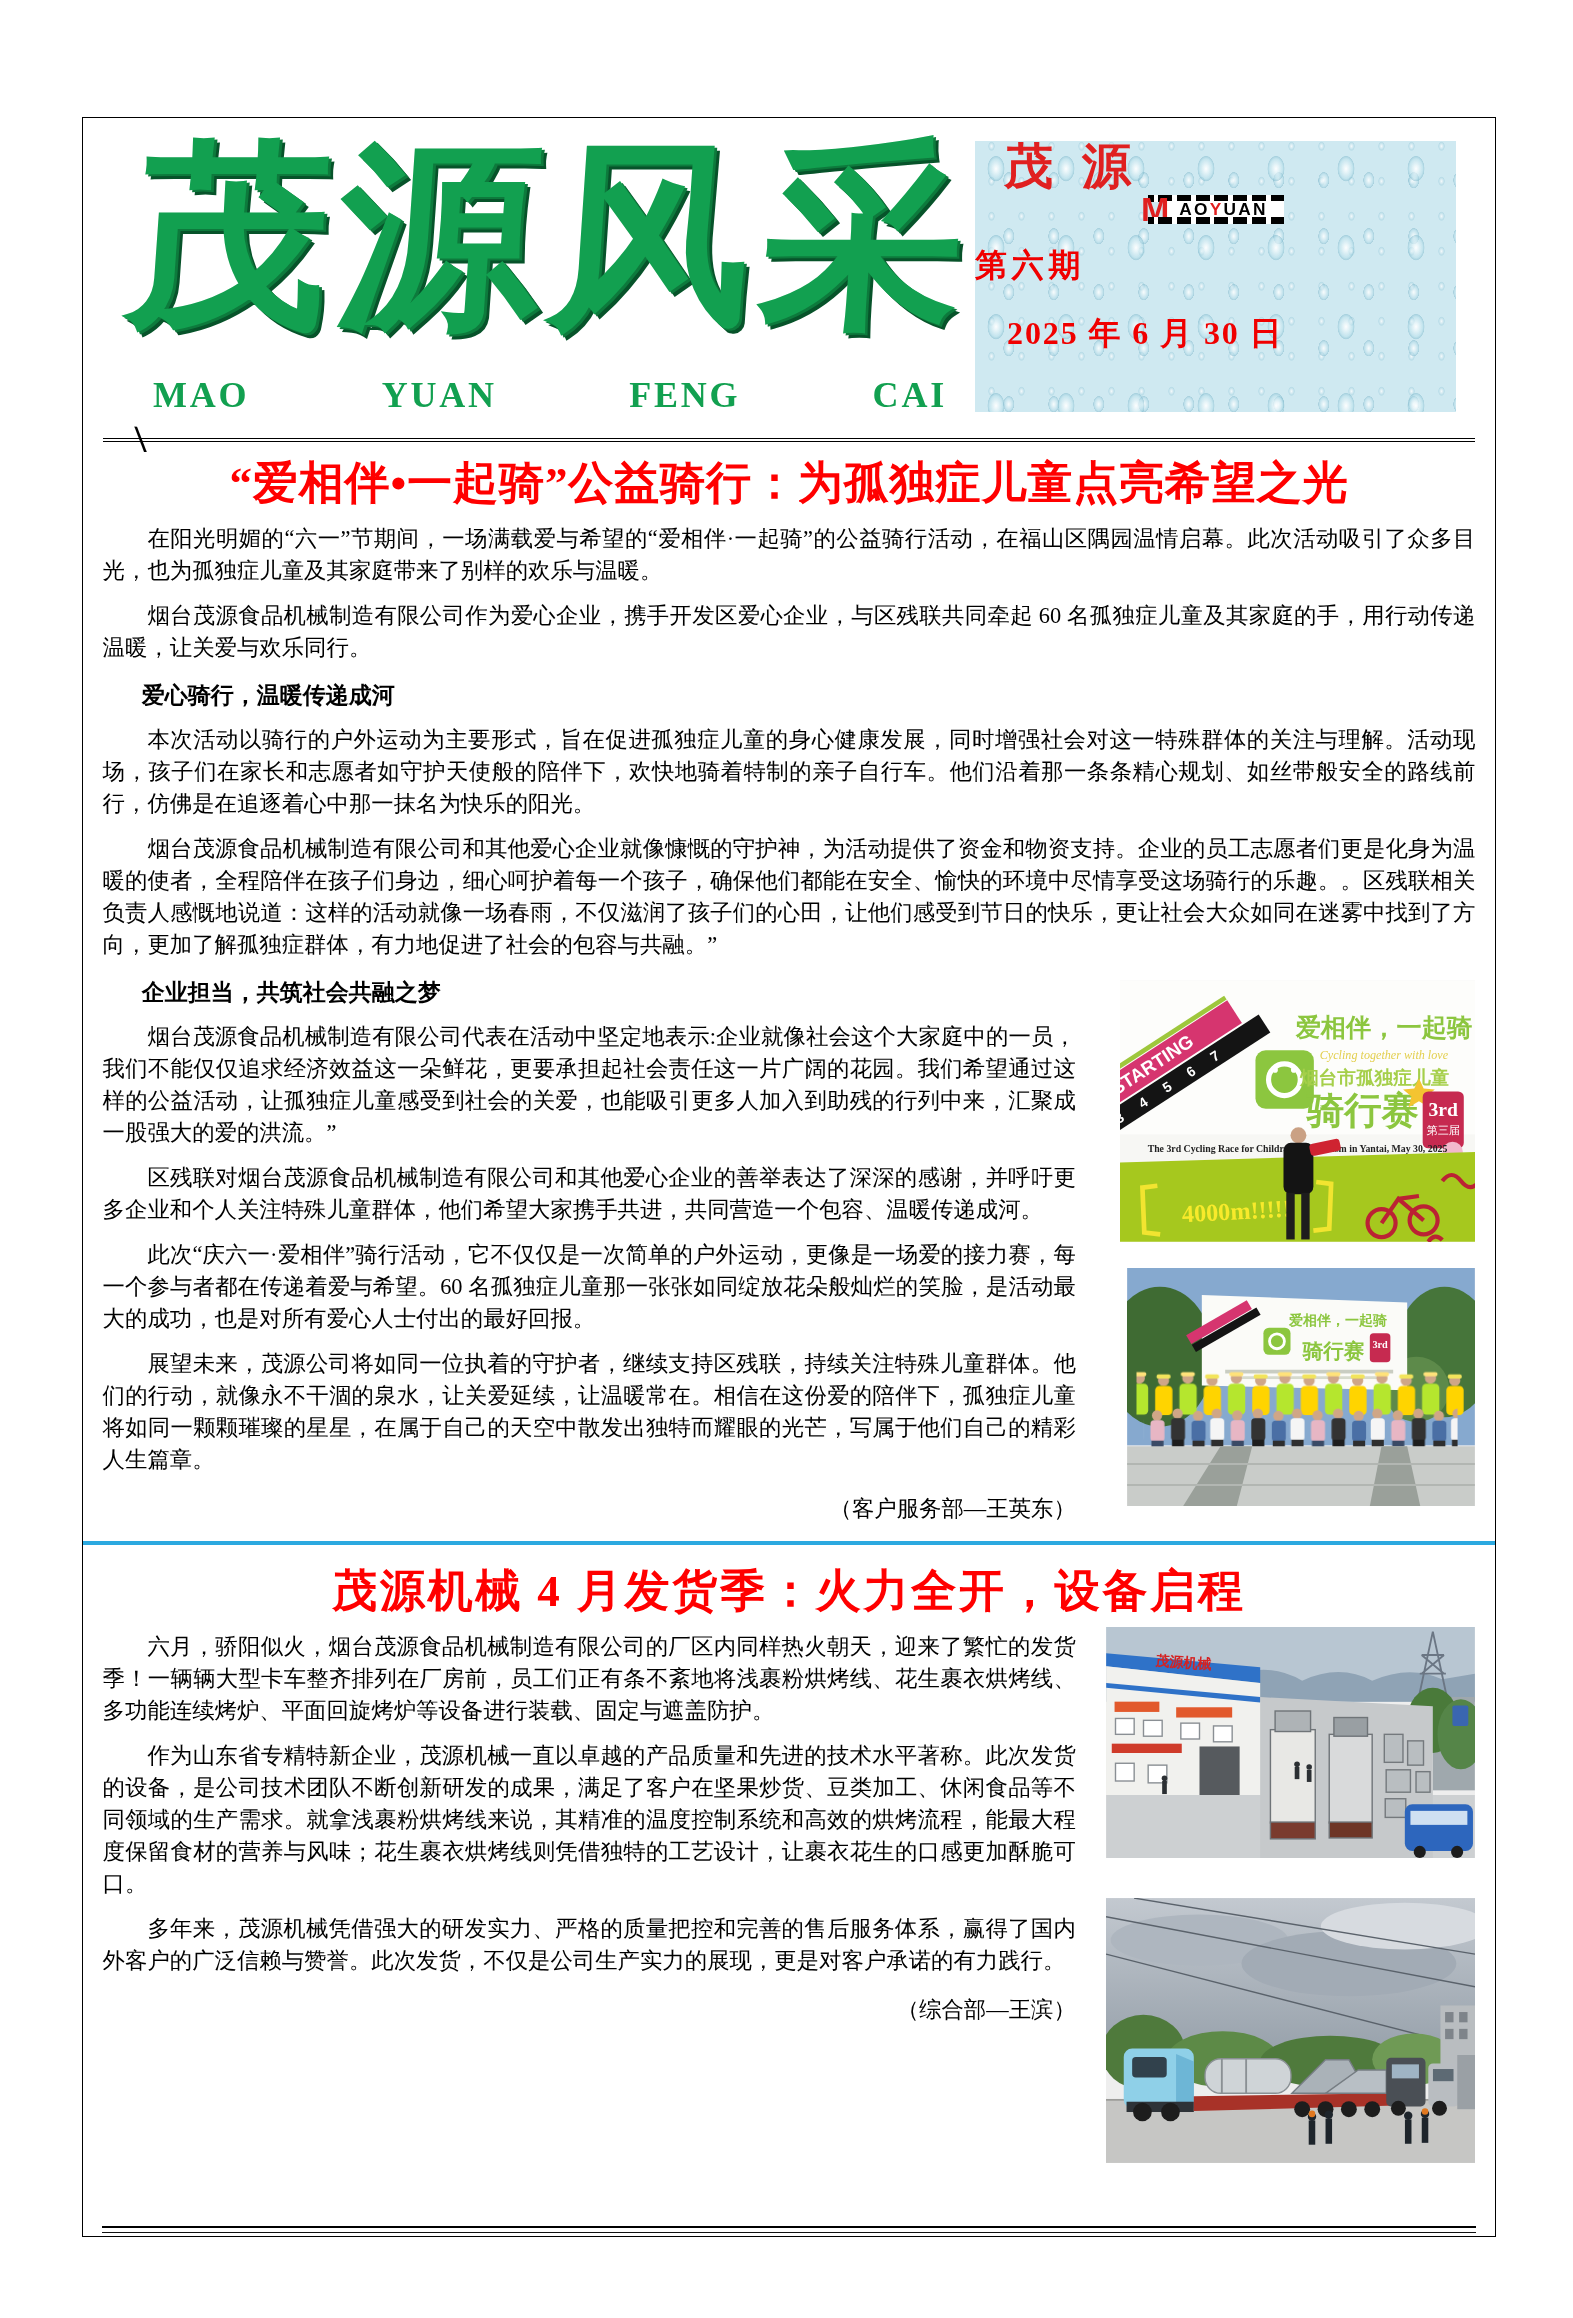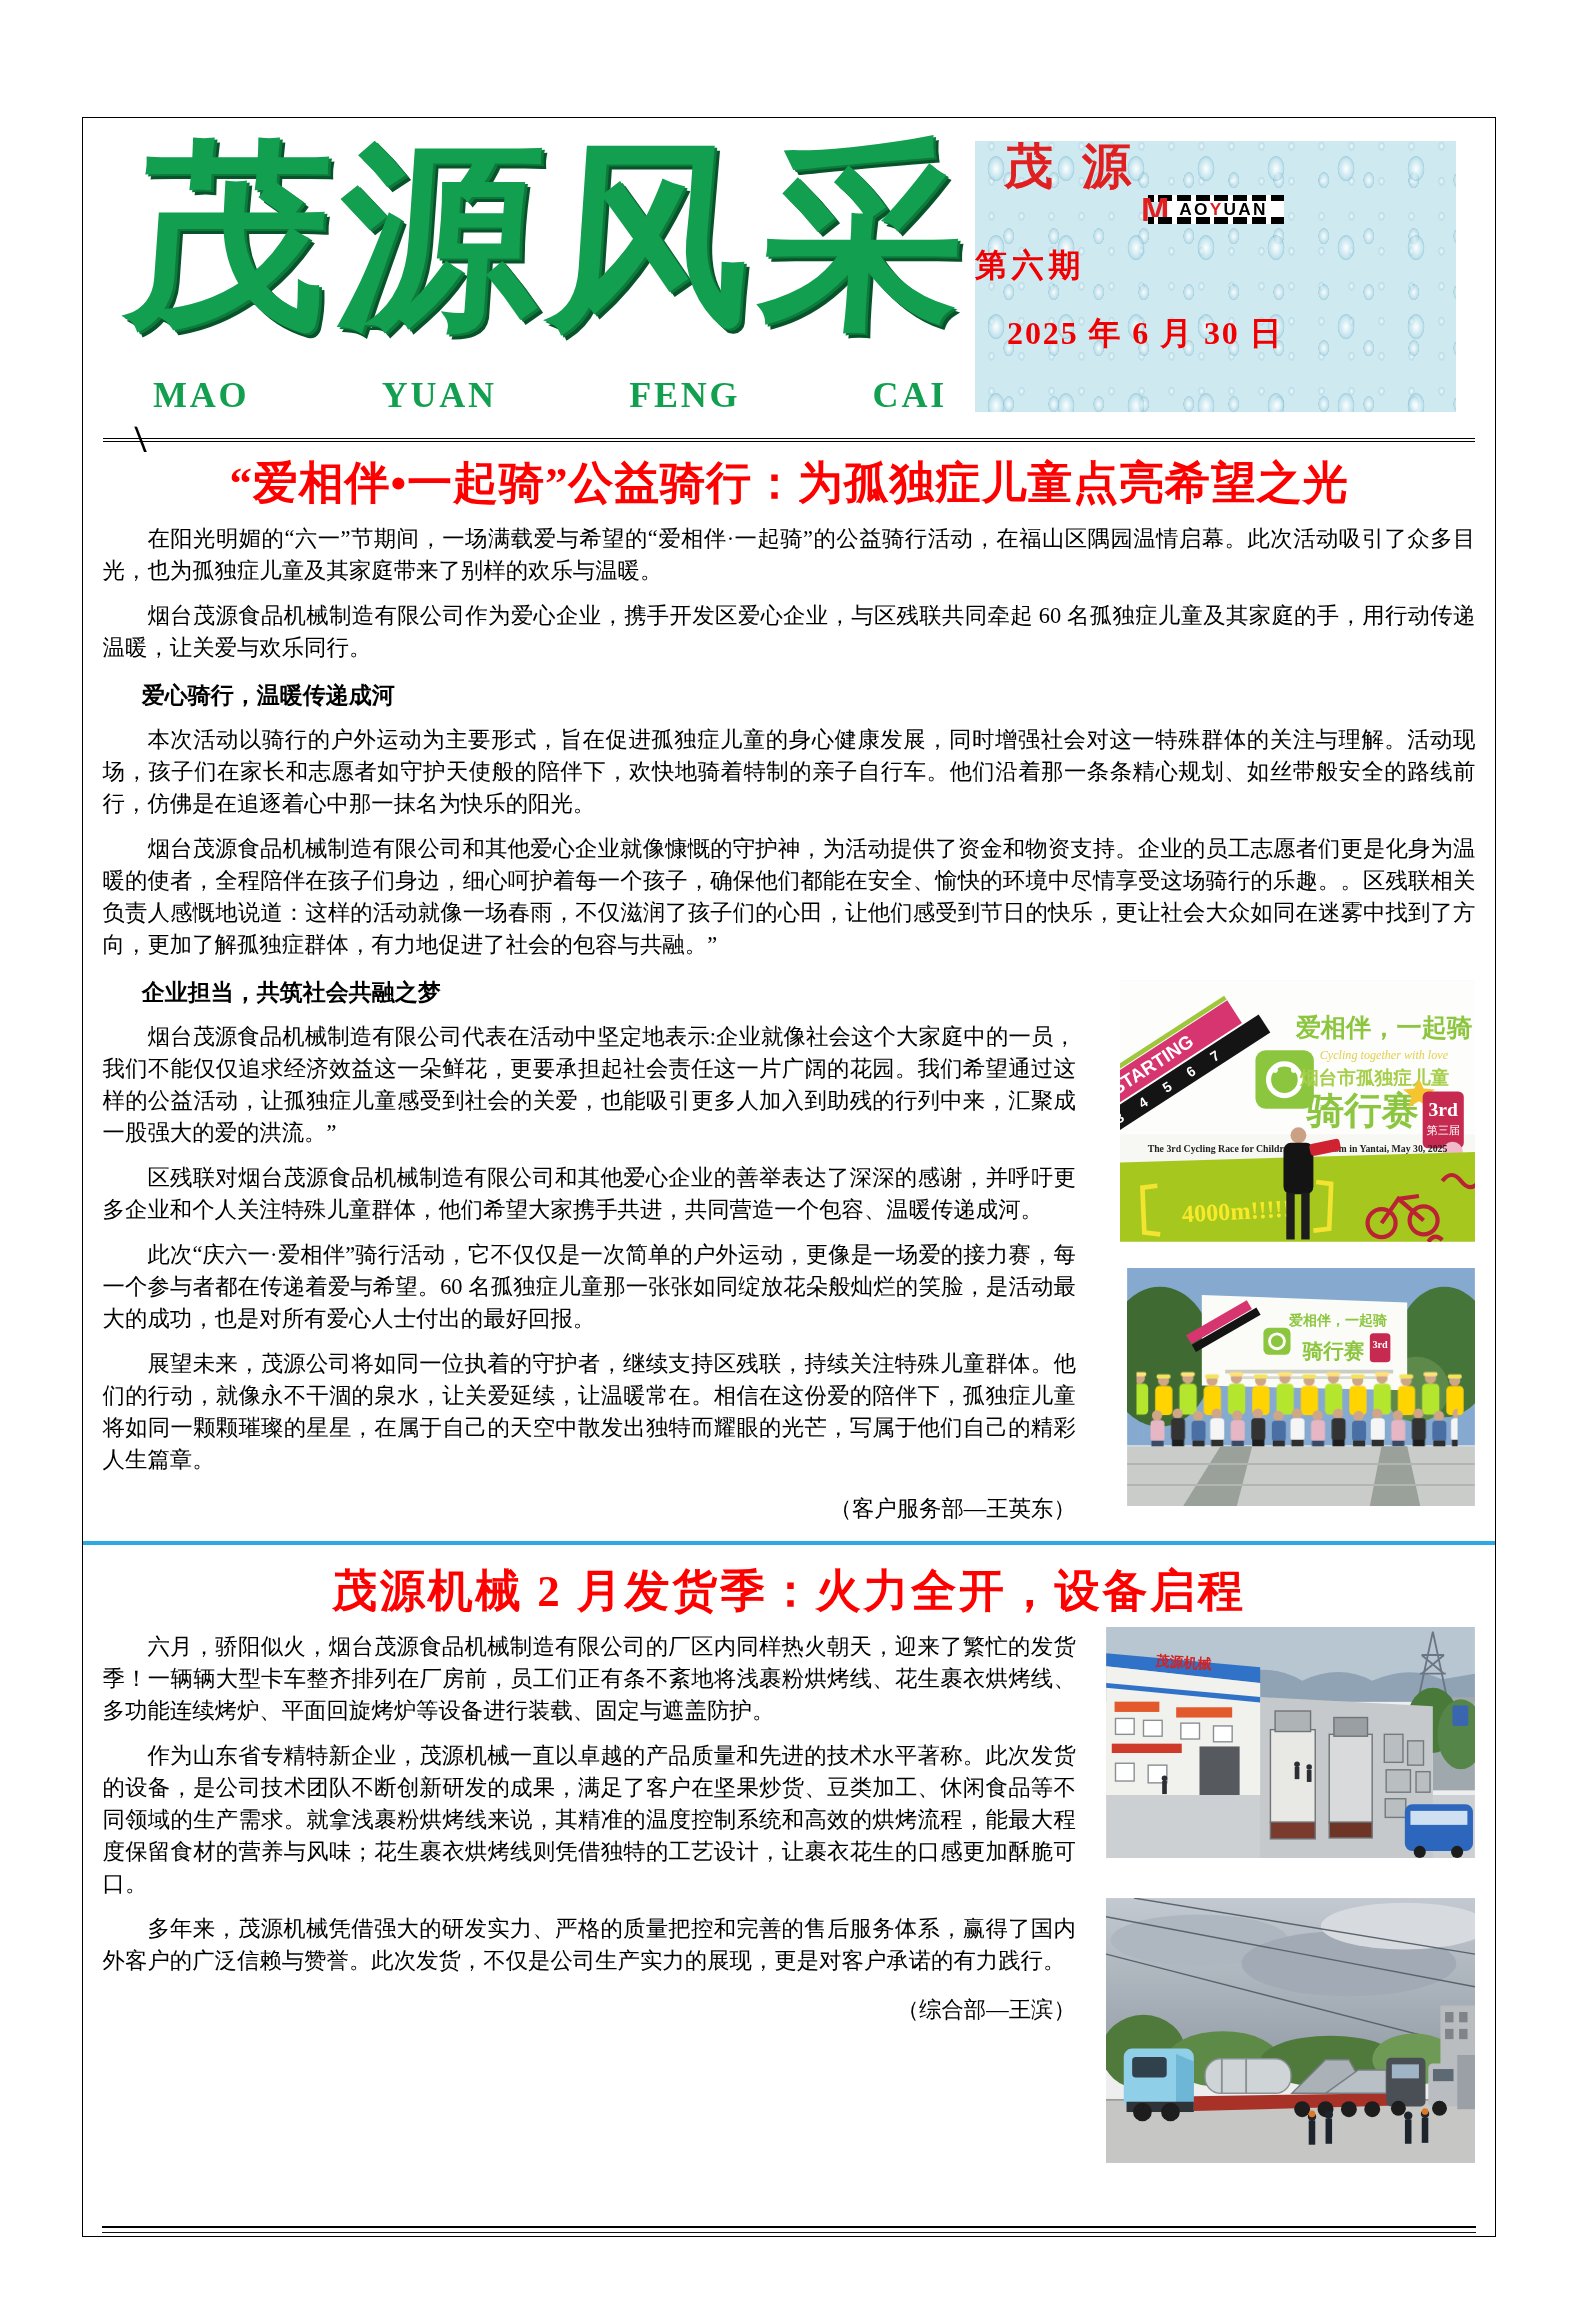--- a/index.html
+++ b/index.html
@@ -225,21 +225,21 @@
       <p class="body">烟台茂源食品机械制造有限公司代表在活动中坚定地表示:企业就像社会这个大家庭中的一员，我们不能仅仅追求经济效益这一朵鲜花，更要承担起社会责任这一片广阔的花园。我们希望通过这样的公益活动，让孤独症儿童感受到社会的关爱，也能吸引更多人加入到助残的行列中来，汇聚成一股强大的爱的洪流。”</p>
       <p class="body">区残联对烟台茂源食品机械制造有限公司和其他爱心企业的善举表达了深深的感谢，并呼吁更多企业和个人关注特殊儿童群体，他们希望大家携手共进，共同营造一个包容、温暖传递成河。</p>
       <p class="body">此次“庆六一·爱相伴”骑行活动，它不仅仅是一次简单的户外运动，更像是一场爱的接力赛，每一个参与者都在传递着爱与希望。60 名孤独症儿童那一张张如同绽放花朵般灿烂的笑脸，是活动最大的成功，也是对所有爱心人士付出的最好回报。</p>
       <p class="body">展望未来，茂源公司将如同一位执着的守护者，继续支持区残联，持续关注特殊儿童群体。他们的行动，就像永不干涸的泉水，让关爱延续，让温暖常在。相信在这份爱的陪伴下，孤独症儿童将如同一颗颗璀璨的星星，在属于自己的天空中散发出独特而耀眼的光芒，写属于他们自己的精彩人生篇章。</p>
       <div class="byline b1">（客户服务部—王英东）</div>
     </div>
 
     <div class="divider"></div>
 
     <div class="content">
-      <div class="article-title second">茂源机械 2 月发货季：火力全开，设备启程</div>
+      <div class="article-title second">茂源机械 4 月发货季：火力全开，设备启程</div>
 
       <div class="photos-r">
         <span class="photo ph3">
           <svg viewBox="0 0 790 495" width="369" height="231" xmlns="http://www.w3.org/2000/svg">
             <rect x="0" y="0" width="790" height="160" fill="#b8c6d2"></rect>
             <path d="M0 120 Q60 70 120 115 Q190 60 260 112 Q340 70 420 115 Q500 78 570 115 Q650 80 720 112 L790 100 L790 160 L0 160 Z" fill="#8fa3b5"></path>
 
             <g stroke="#6b7684" stroke-width="4" fill="none">
               <path d="M700 10 L670 150 M700 10 L730 150 M676 60 L724 60 M672 100 L728 100 M676 60 L724 100 M724 60 L676 100"></path>
             </g>

